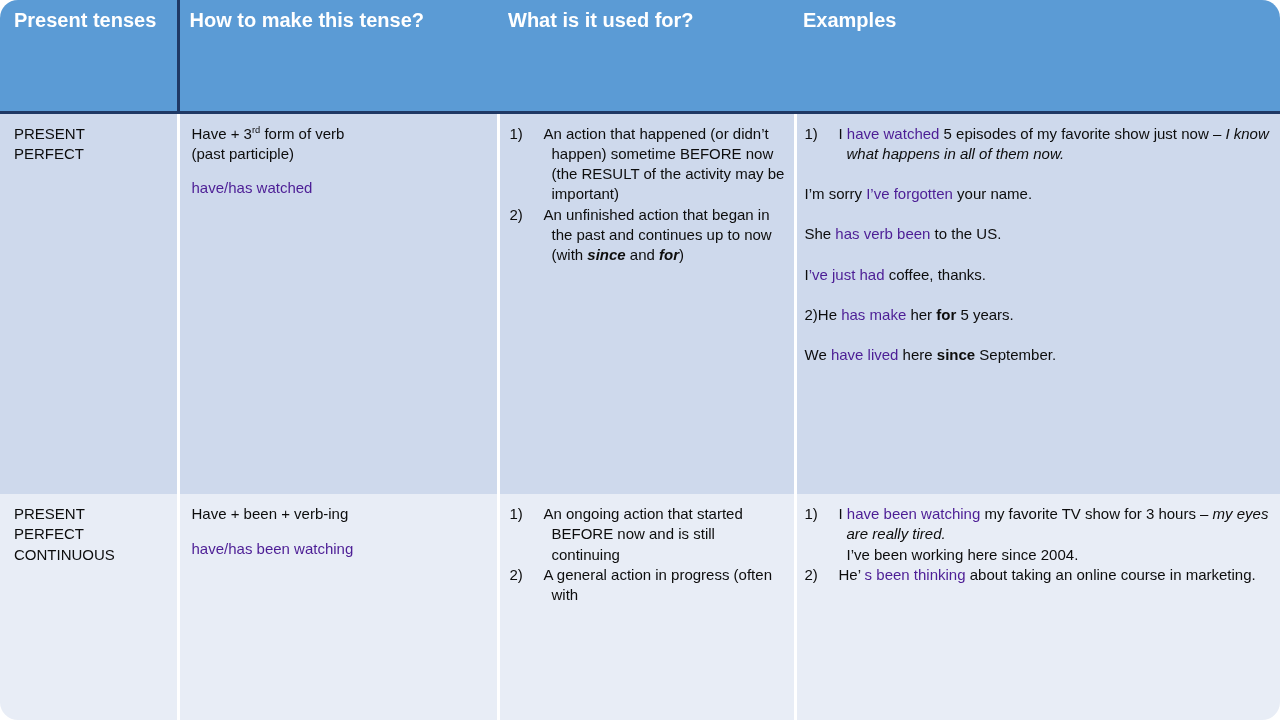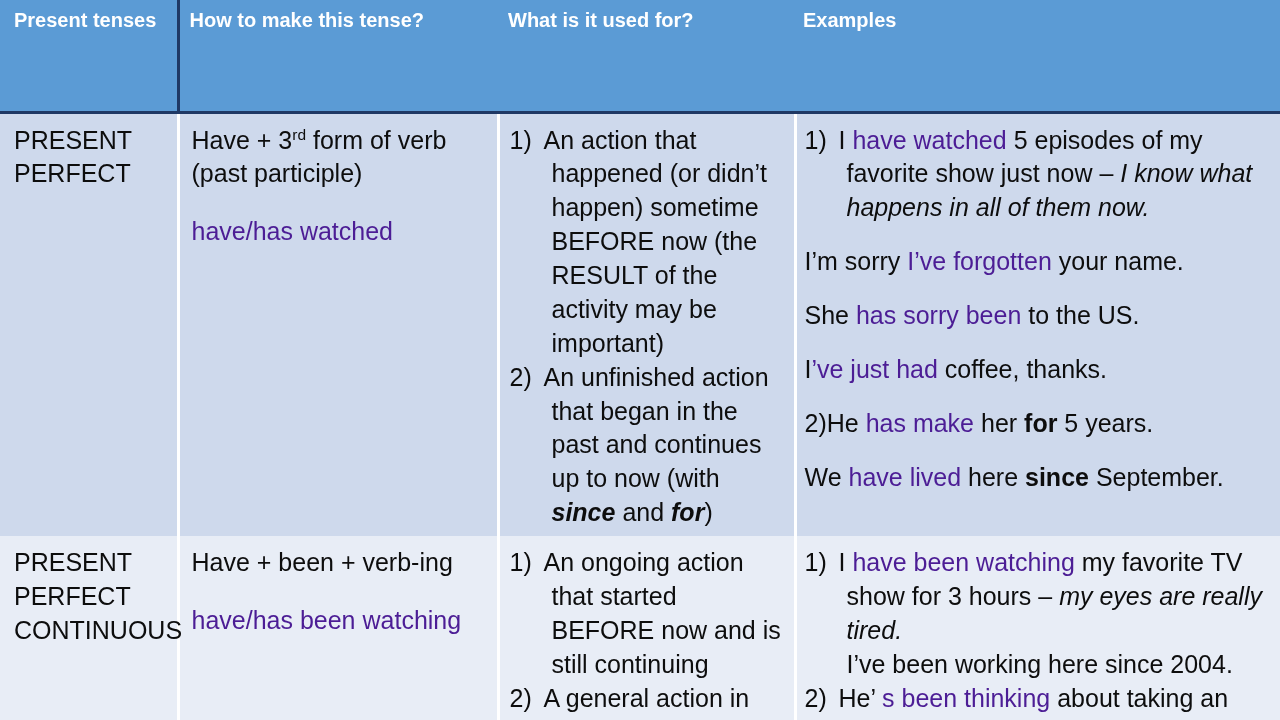--- a/index.html
+++ b/index.html
@@ -11,20 +11,21 @@
     background: #ffffff;
     font-family: "Liberation Sans", sans-serif;
   }
 
   .slide {
     position: relative;
     width: 1280px;
     height: 720px;
     background: #ffffff;
     overflow: hidden;
+    border-radius: 18px;
   }
 
   table.tense-table {
     width: 1280px;
     border-collapse: collapse;
     table-layout: fixed;
   }
 
   
   thead th {
@@ -45,21 +46,21 @@
     border-bottom: 3px solid #1f3864;
     padding-left: 14px;
   }
   th.col-make   { width: 320px; border-bottom: 3px solid #1f3864; }
   th.col-use    { width: 297px; border-bottom: 3px solid #1f3864; padding-left: 10px;}
   th.col-ex     { width: 485px; border-bottom: 3px solid #1f3864; padding-left: 8px;}
 
   
   tbody td {
     vertical-align: top;
-    font-size: 25px;
+    font-size: 15px;
     line-height: 1.355;
     color: #0d0d0d;
     box-sizing: border-box;
     padding: 10px 8px 6px 8px;
     border-right: 3px solid #ffffff;
   }
   tbody td:last-child { border-right: none; }
 
   tr.row-1 td { background: #ced9ec; height: 382px; }
   tr.row-2 td { background: #e8edf6; height: 226px; }
@@ -123,21 +124,21 @@
         </td>
 
         <td class="cell-use">
           <span class="numline"><span class="num">1)</span><span>An action that happened (or didn’t happen) sometime BEFORE now (the RESULT of the activity may be important)</span></span>
           <span class="numline"><span class="num">2)</span><span>An unfinished action that began in the past and continues up to now (with </span><span class="bi">since</span><span> and </span><span class="bi">for</span><span>)</span></span>
         </td>
 
         <td class="cell-ex">
           <span class="numline"><span class="num">1)</span><span>I </span><span class="red">have watched</span><span> 5 episodes of my favorite show just now – </span><span class="ital">I know what happens in all of them now.</span></span>
           <span class="flatline"><span>I’m sorry </span><span class="red">I’ve forgotten</span><span> your name.</span></span>
-          <span class="flatline"><span>She </span><span class="red">has sorry been</span><span> to the US.</span></span>
+          <span class="flatline"><span>She </span><span class="red">has verb been</span><span> to the US.</span></span>
           <span class="flatline"><span>I</span><span class="red">’ve just had</span><span> coffee, thanks.</span></span>
           <span class="flatline"><span class="num">2)</span><span>He </span><span class="red">has make</span><span> her </span><span class="bold">for</span><span> 5 years.</span></span>
           <span class="flatline"><span>We </span><span class="red">have lived</span><span> here </span><span class="bold">since</span><span> September.</span></span>
         </td>
       </tr>
 
       <tr class="row-2">
 
         <td class="cell-tense">
           <span class="blockline">PRESENT</span>

